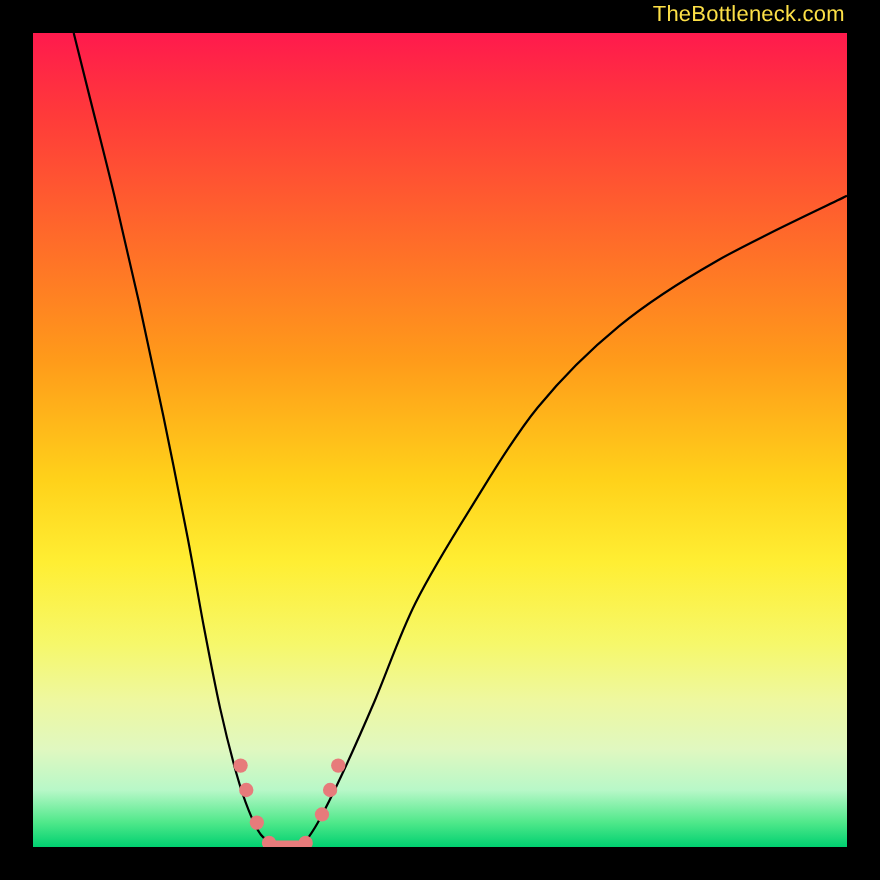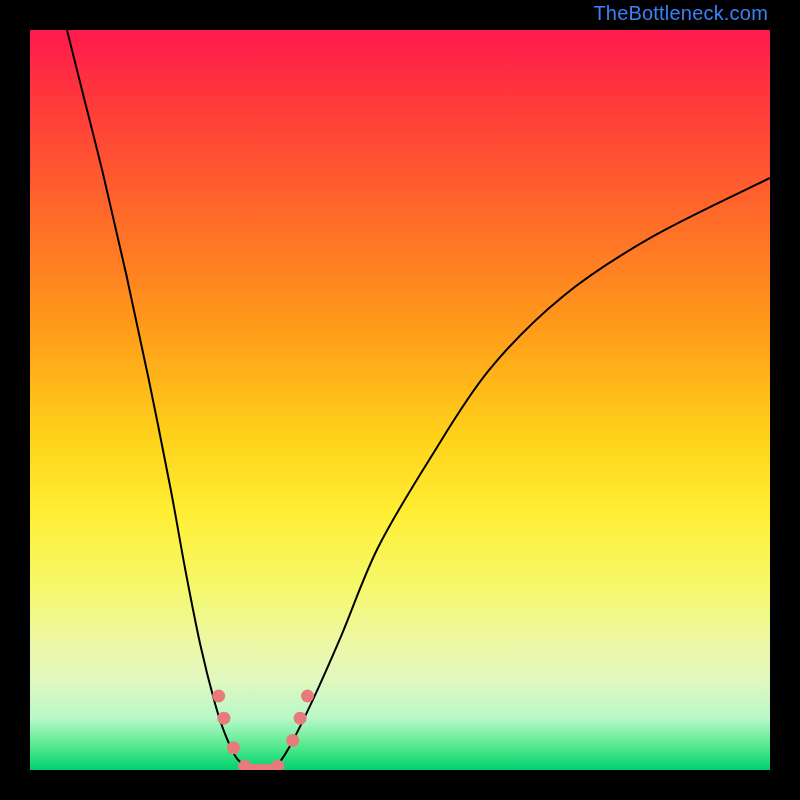--- a/index.html
+++ b/index.html
@@ -35,21 +35,21 @@
       #e0f8c0 88%,
       #b8f8c8 93%,
       #4fe88a 97%,
       #00d070 100%
     );
   }
   .watermark {
     position: absolute;
     top: 2px;
     right: 32px;
-    color: #3b82f6;
+    color: #fde047;
     font-size: 20px;
     font-weight: 500;
     letter-spacing: 0.2px;
     z-index: 5;
   }
   svg.curves {
     position: absolute;
     inset: 0;
     width: 740px;
     height: 740px;

